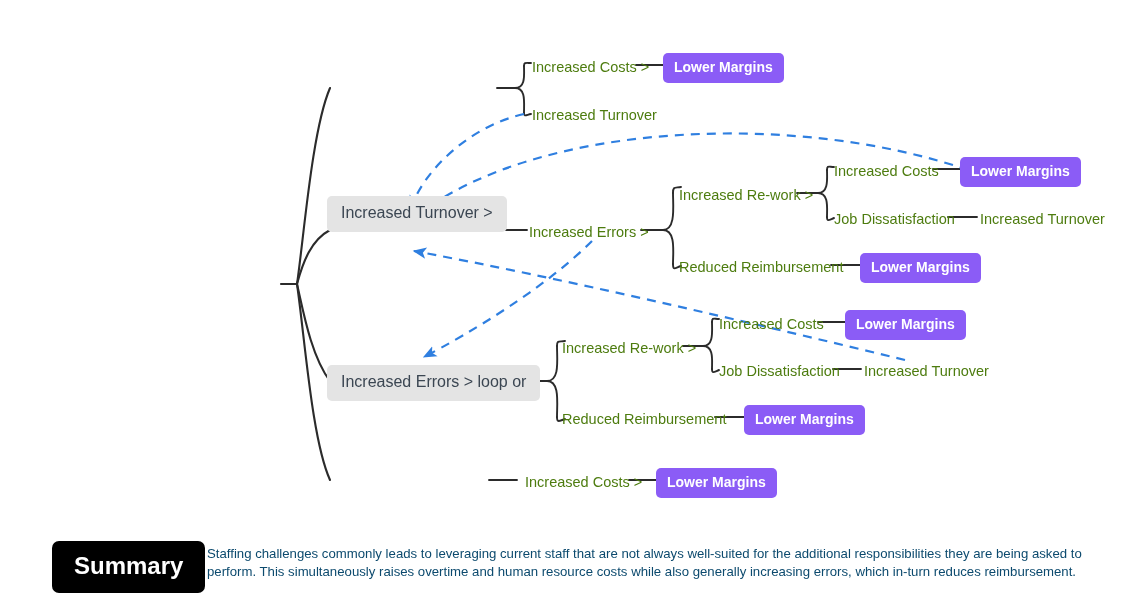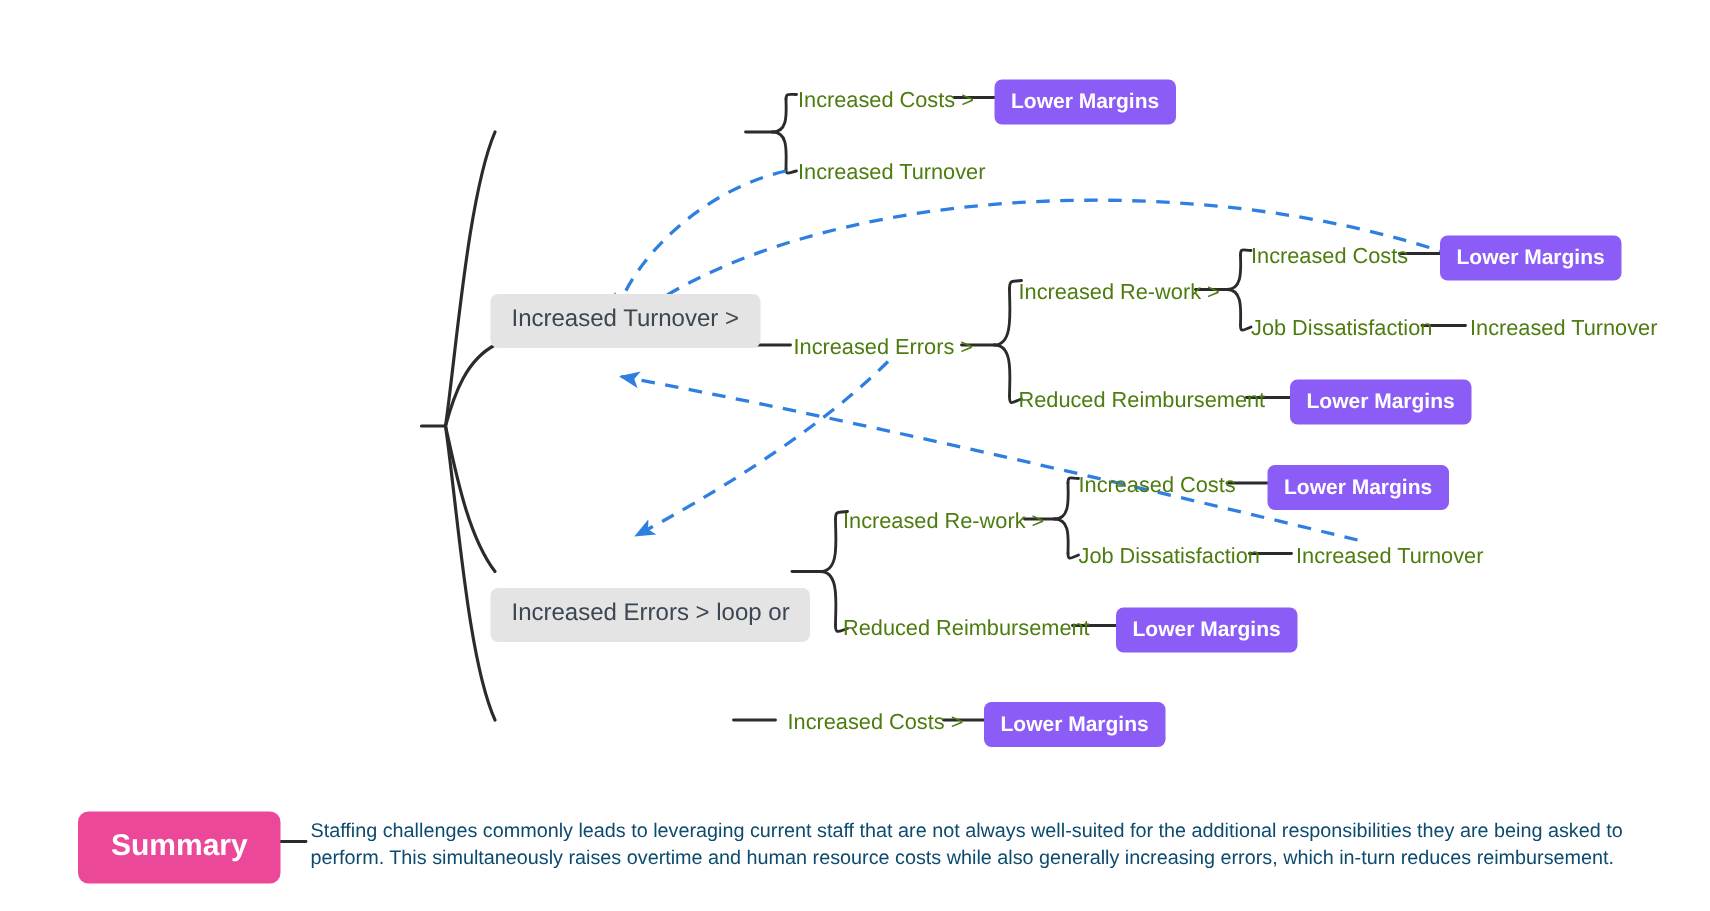--- a/index.html
+++ b/index.html
@@ -13,22 +13,22 @@
 
   .node{position:absolute;box-sizing:border-box;white-space:nowrap;}
 
   
   .pill-root{
     background:#F18A2B;color:#ffffff;border-radius:9px;
     font-size:25px;font-weight:700;letter-spacing:.1px;
     padding:16px 22px 18px 22px;line-height:1;
   }
   .pill-summary{
-    background:#ec4899;color:#ffffff;border-radius:7px;
-    font-size:20px;font-weight:700;
+    background:#000000;color:#ffffff;border-radius:7px;
+    font-size:24px;font-weight:700;
     padding:13px 22px 15px 22px;line-height:1;
   }
 
   
   .box-grey{
     background:#E4E4E4;color:#3b4652;border-radius:5px;
     font-size:16px;font-weight:400;
     padding:9px 14px 11px 14px;line-height:1;
   }
 
@@ -142,21 +142,21 @@
   <div class="node box-grey" style="left:327px;top:196px;">Increased Turnover &gt;</div>
   <div class="node leaf" style="left:529px;top:223px;">Increased Errors &gt;</div>
   <div class="node leaf" style="left:679px;top:186px;">Increased Re-work &gt;</div>
   <div class="node leaf" style="left:834px;top:162px;">Increased Costs</div>
   <div class="node box-red" style="left:960px;top:157px;">Lower Margins</div>
   <div class="node leaf" style="left:834px;top:210px;">Job Dissatisfaction</div>
   <div class="node leaf" style="left:980px;top:210px;">Increased Turnover</div>
   <div class="node leaf" style="left:679px;top:258px;">Reduced Reimbursement</div>
   <div class="node box-red" style="left:860px;top:253px;">Lower Margins</div>
 
-  <div class="node box-grey" style="left:327px;top:365px;margin-top:27px;">Increased Errors &gt; loop or</div>
+  <div class="node box-grey" style="left:327px;top:365px;">Increased Errors &gt; loop or</div>
   <div class="node leaf" style="left:562px;top:339px;">Increased Re-work &gt;</div>
   <div class="node leaf" style="left:719px;top:315px;">Increased Costs</div>
   <div class="node box-red" style="left:845px;top:310px;">Lower Margins</div>
   <div class="node leaf" style="left:719px;top:362px;">Job Dissatisfaction</div>
   <div class="node leaf" style="left:864px;top:362px;">Increased Turnover</div>
   <div class="node leaf" style="left:562px;top:410px;">Reduced Reimbursement</div>
   <div class="node box-red" style="left:744px;top:405px;">Lower Margins</div>
 
   <div class="node leaf" style="left:525px;top:473px;">Increased Costs &gt;</div>
   <div class="node box-red" style="left:656px;top:468px;">Lower Margins</div>

